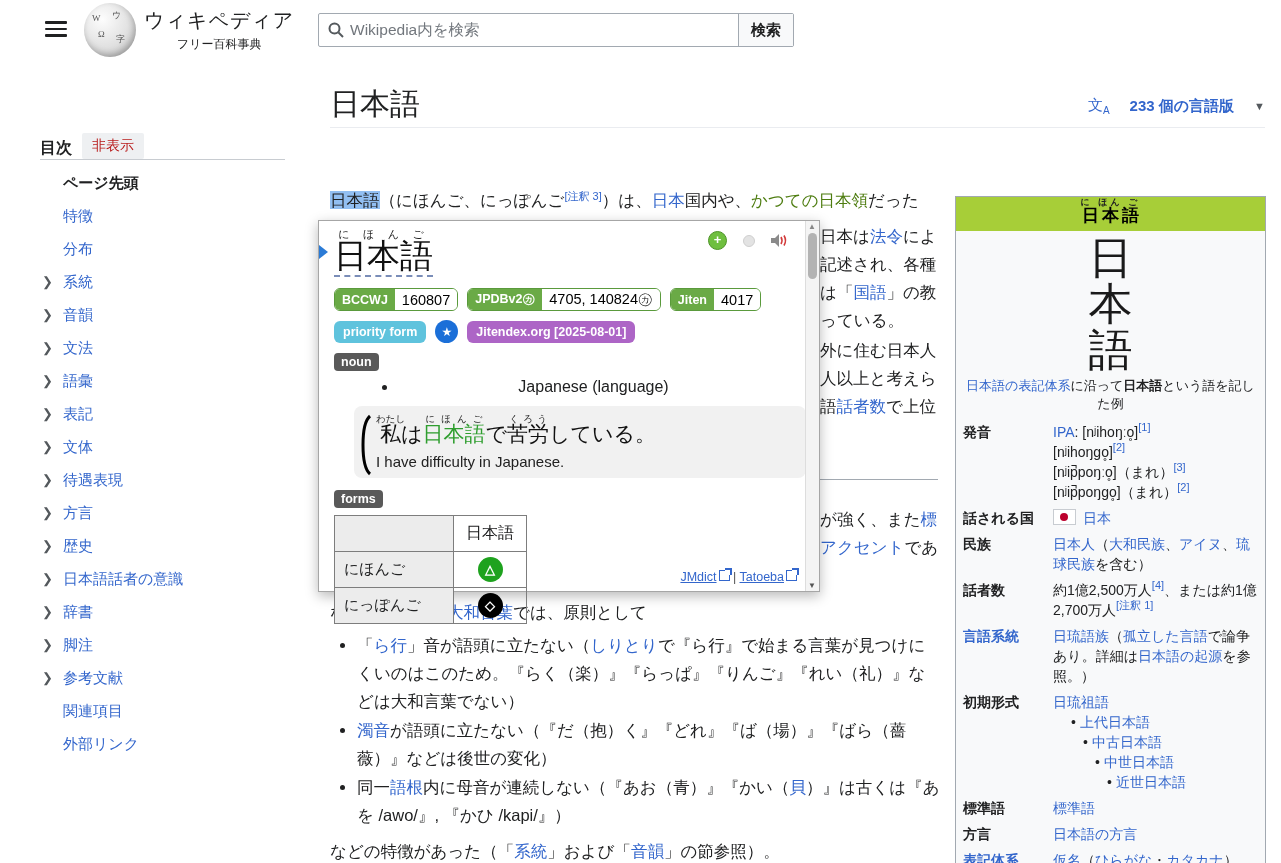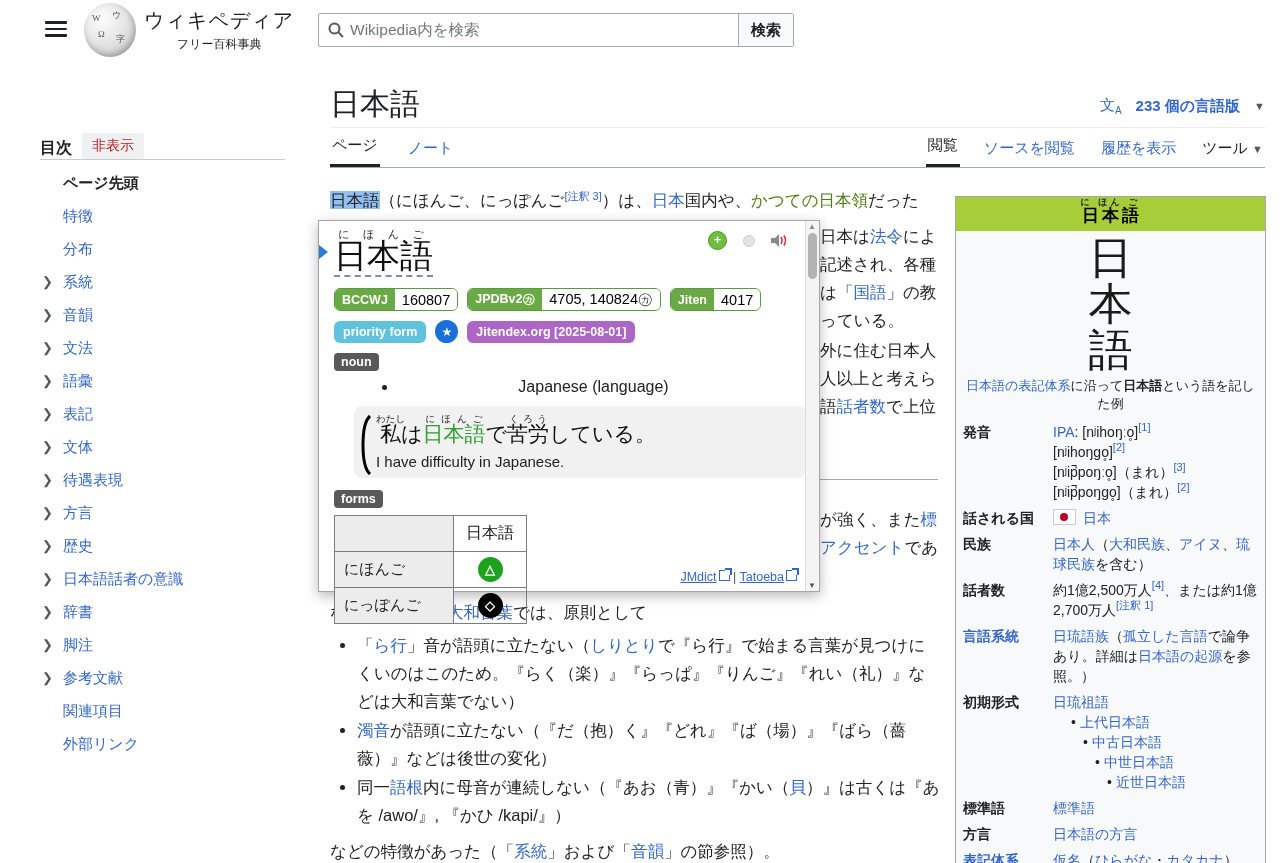--- a/index.html
+++ b/index.html
@@ -31,21 +31,21 @@
   .toc-head{display:flex;align-items:flex-end;gap:10px;border-bottom:1px solid #c8ccd1;}
   .toc-title{font-weight:bold;font-size:16px;}
   .toc-hide{background:#eef0f2;padding:4px 10px;font-size:14px;color:#b91c1c;cursor:pointer;border-radius:2px;}
   .toc-list{margin-top:6px;}
   .toc-item{position:relative;padding:7px 0 7px 23px;line-height:19px;}
   .toc-item .chev{position:absolute;left:2px;top:7px;color:#54595d;font-size:13px;cursor:pointer;}
   .toc-item .lbl{color:#3366cc;cursor:pointer;}
   .toc-item.current .lbl{color:#202122;font-weight:bold;}
   
   .page-title{position:absolute;left:330px;top:84px;font-size:30px;color:#202122;}
-  .lang-badge{position:absolute;right:16px;top:96px;display:flex;align-items:center;gap:14px;color:#3366cc;
+  .lang-badge{position:absolute;right:16px;top:96px;display:flex;align-items:center;gap:20px;color:#3366cc;
               font-weight:bold;font-size:15px;cursor:pointer;}
   .langicon{font-weight:normal;font-size:15px;color:#3366cc;}
   .langicon sub{font-size:10px;}
   .chevdown{color:#54595d;font-size:11px;font-weight:normal;}
   .title-hr{position:absolute;left:330px;right:16px;top:127px;border-bottom:1px solid #eaecf0;}
   .tabs{position:absolute;left:330px;right:16px;top:133px;height:34px;border-bottom:1px solid #a2a9b1;
         display:flex;align-items:flex-end;font-size:15px;}
   .tab{padding:0 2px 9px;margin-right:26px;cursor:pointer;}
   .tab.active{border-bottom:3px solid #202122;color:#202122;}
   .tab.link{color:#3366cc;}
@@ -187,30 +187,20 @@
     </div>
   </div>
 
   <h1 class="page-title" style="margin:0;font-weight:normal;">日本語</h1>
   <div class="lang-badge">
     <span class="langicon">文<sub>A</sub></span>
     <span>233 個の言語版</span>
     <span class="chevdown">▼</span>
   </div>
   <div class="title-hr"></div>
-  <div class="tabs">
-    <div class="tab active">ページ</div>
-    <div class="tab link">ノート</div>
-    <div class="tabs-right">
-      <div class="tab active" style="margin-right:0;">閲覧</div>
-      <div class="tab link" style="margin-right:0;">ソースを閲覧</div>
-      <div class="tab link" style="margin-right:0;">履歴を表示</div>
-      <div class="tab" style="margin-right:0;"><span>ツール</span> <span class="chevdown">▼</span></div>
-    </div>
-  </div>
 
   <div class="p1"><span class="hl">日本語</span><span>（にほんご、にっぽんご</span><span class="sup">[注釈 3]</span><span>）は、</span><span class="lnk">日本</span><span>国内や、</span><span class="vis">かつての日本領</span><span>だった国、そ</span></div>
 
   <div class="frag" style="left:820px;top:222px;"><span>日本は</span><span class="lnk">法令</span><span>によ</span></div>
   <div class="frag" style="left:820px;top:250px;"><span>記述され、各種</span></div>
   <div class="frag" style="left:820px;top:278px;"><span>は「</span><span class="lnk">国語</span><span>」の教</span></div>
   <div class="frag" style="left:820px;top:306px;"><span>っている。</span></div>
   <div class="frag" style="left:820px;top:336px;"><span>外に住む日本人</span></div>
   <div class="frag" style="left:820px;top:364px;"><span>人以上と考えら</span></div>
   <div class="frag" style="left:820px;top:392px;"><span>語</span><span class="lnk">話者数</span><span>で上位</span></div>

